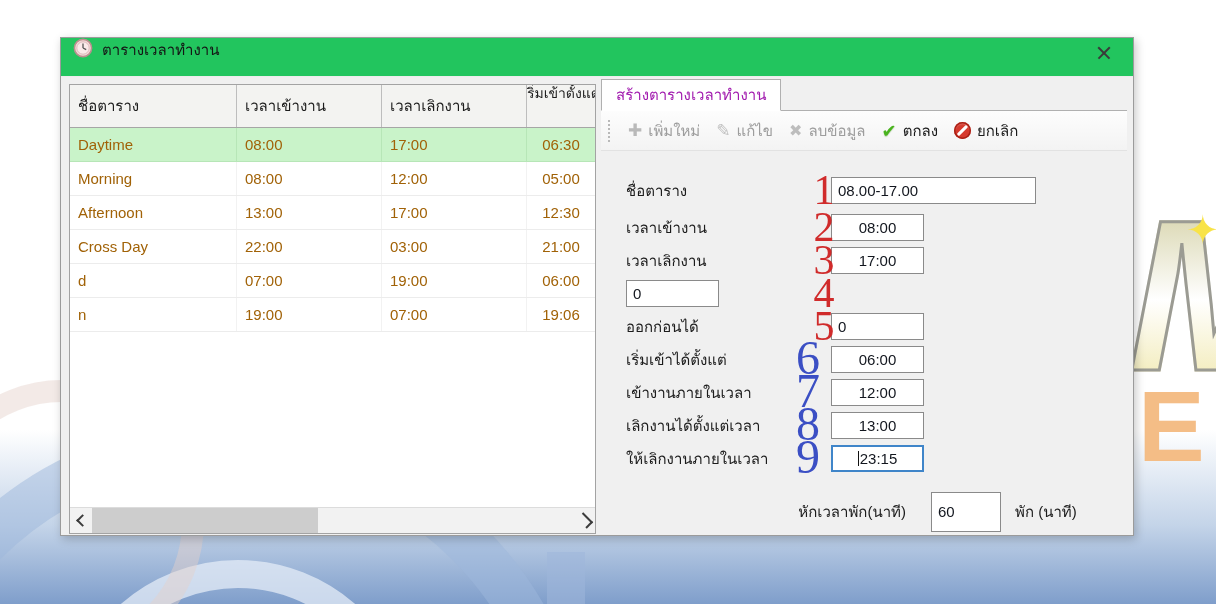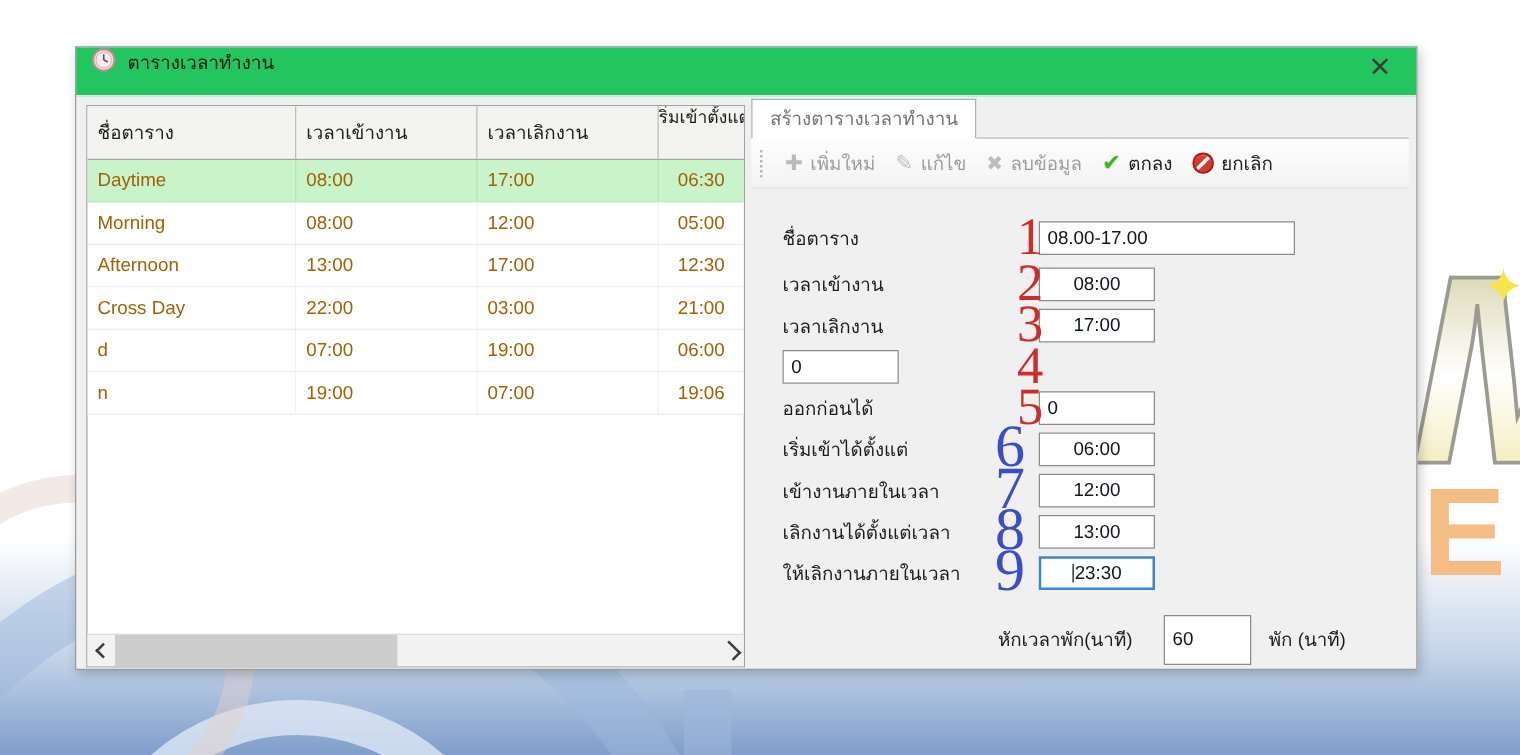--- a/index.html
+++ b/index.html
@@ -59,21 +59,21 @@
   .chev{width:7px;height:7px;border-left:2px solid #3c3c3c;border-bottom:2px solid #3c3c3c;}
   .chev.left{transform:rotate(45deg);margin-left:3px;}
   .chev.right{transform:rotate(-135deg);margin-right:3px;}
   .sthumb{width:226px;background:#cdcdcd;}
   .strack{flex:1;}
 
   
   .right{flex:1;margin:0 6px 0 5px;display:flex;flex-direction:column;min-width:0;}
   .tabstrip{flex:0 0 33px;display:flex;align-items:flex-end;border-bottom:1px solid #b0b0b0;}
   .tab{height:32px;box-sizing:border-box;margin-bottom:-1px;background:#fff;border:1px solid #b0b0b0;
-    border-bottom:1px solid #fff;padding:0 14px;display:flex;align-items:center;font-size:15px;color:#737373;}
+    border-bottom:1px solid #fff;padding:0 14px;display:flex;align-items:center;font-size:15px;color:#a21caf;}
   .toolbar{flex:0 0 39px;background:linear-gradient(#fdfdfd,#f3f3f3);border-bottom:1px solid #e2e2e2;
     display:flex;align-items:center;padding-left:4px;}
   .grip{width:3px;height:22px;border-left:2px dotted #b9b9b9;margin:0 7px 0 3px;}
   .tbtn{display:flex;align-items:center;gap:6px;padding:3px 8px;font-size:15px;color:#1a1a1a;}
   .tbtn.disabled{color:#9d9d9d;}
   .tico{display:inline-flex;align-items:center;justify-content:center;}
   .ic-plus{color:#b9b9b9;font-size:17px;font-weight:bold;}
   .ic-edit{color:#c0c0c0;font-size:17px;}
   .ic-del{color:#bdbdbd;font-size:16px;font-weight:bold;}
   .ic-ok{color:#49b31e;font-size:18px;font-weight:bold;text-shadow:0 1px 1px rgba(70,140,30,.35);}
@@ -301,21 +301,21 @@
 
       <span class="fvalue">13:00</span>
     </span>
   </div>
 
   <div class="frow">
     <span class="flabel">ให้เลิกงานภายในเวลา</span>
     <span class="fnum blue" style="color: rgb(59, 79, 196);">9</span>
     <span class="finput narrow center focused">
       <span class="caret"></span>
-      <span class="fvalue">23:30</span>
+      <span class="fvalue">23:15</span>
     </span>
   </div>
 </div>
         <div class="brow">
           <span class="blabel">หักเวลาพัก(นาที)</span>
           <span class="binput">
               <span>60</span>
             </span>
           <span class="bsuffix">พัก (นาที)</span>
         </div>

